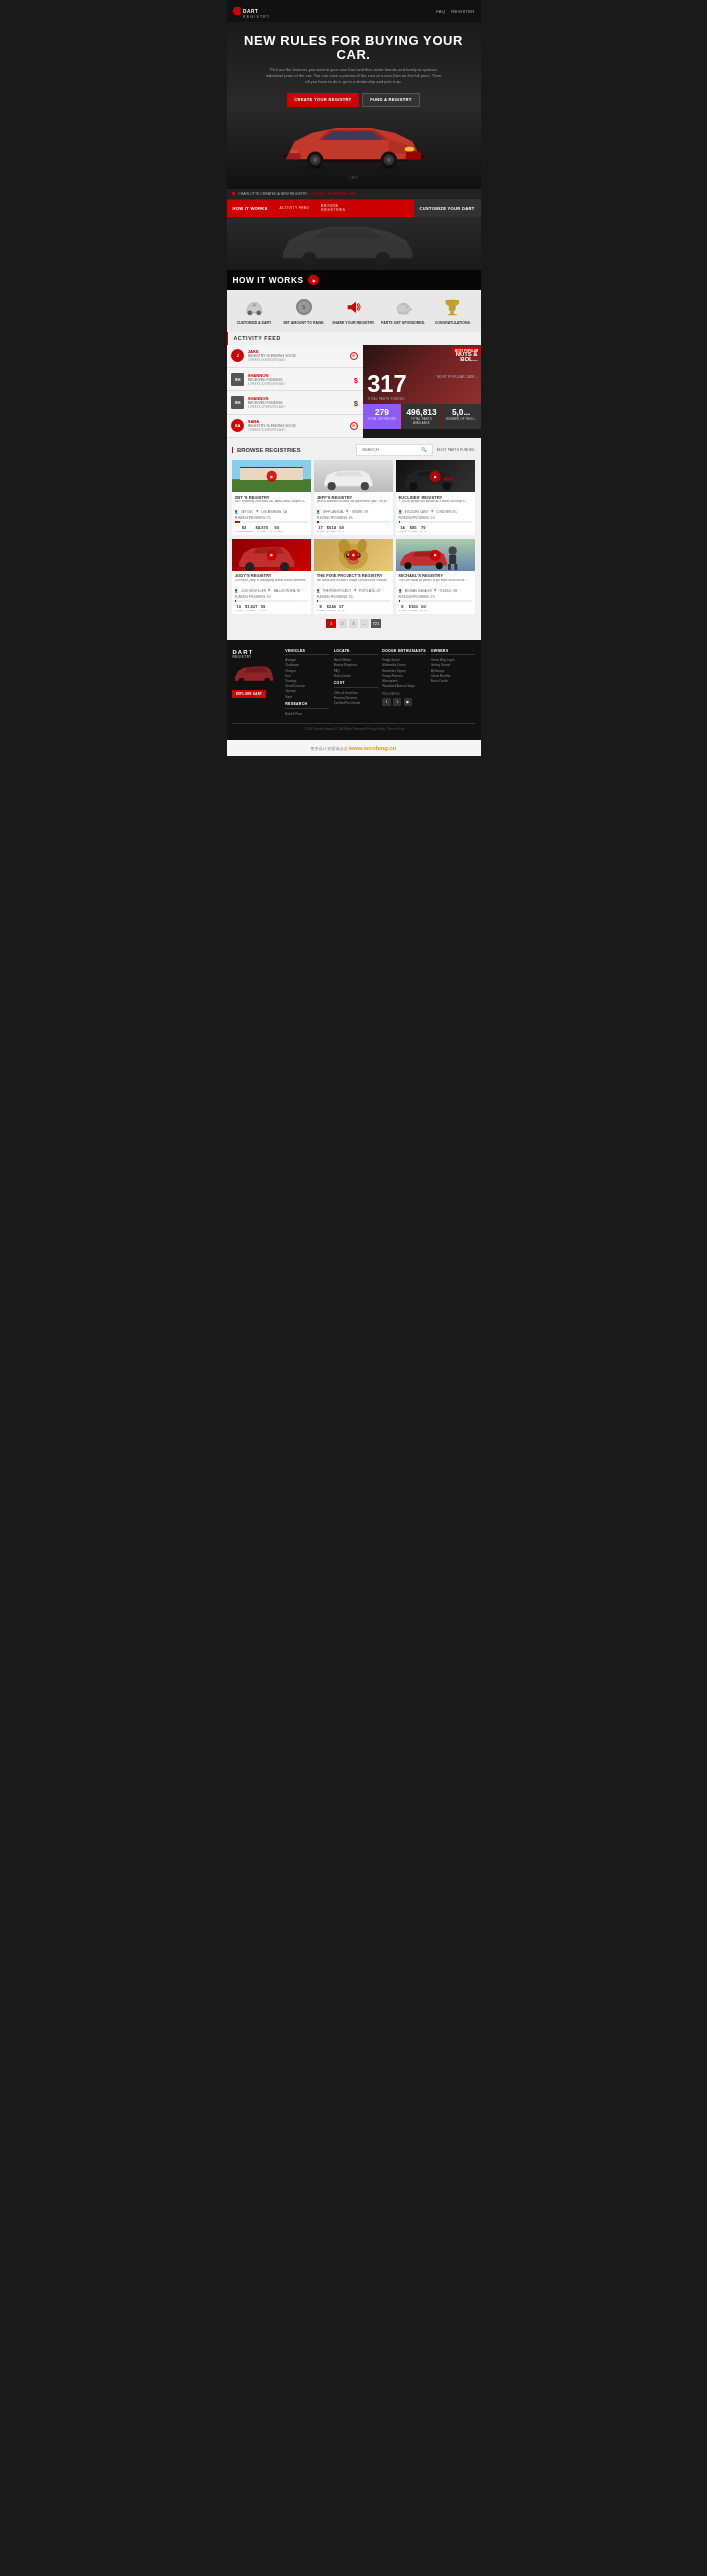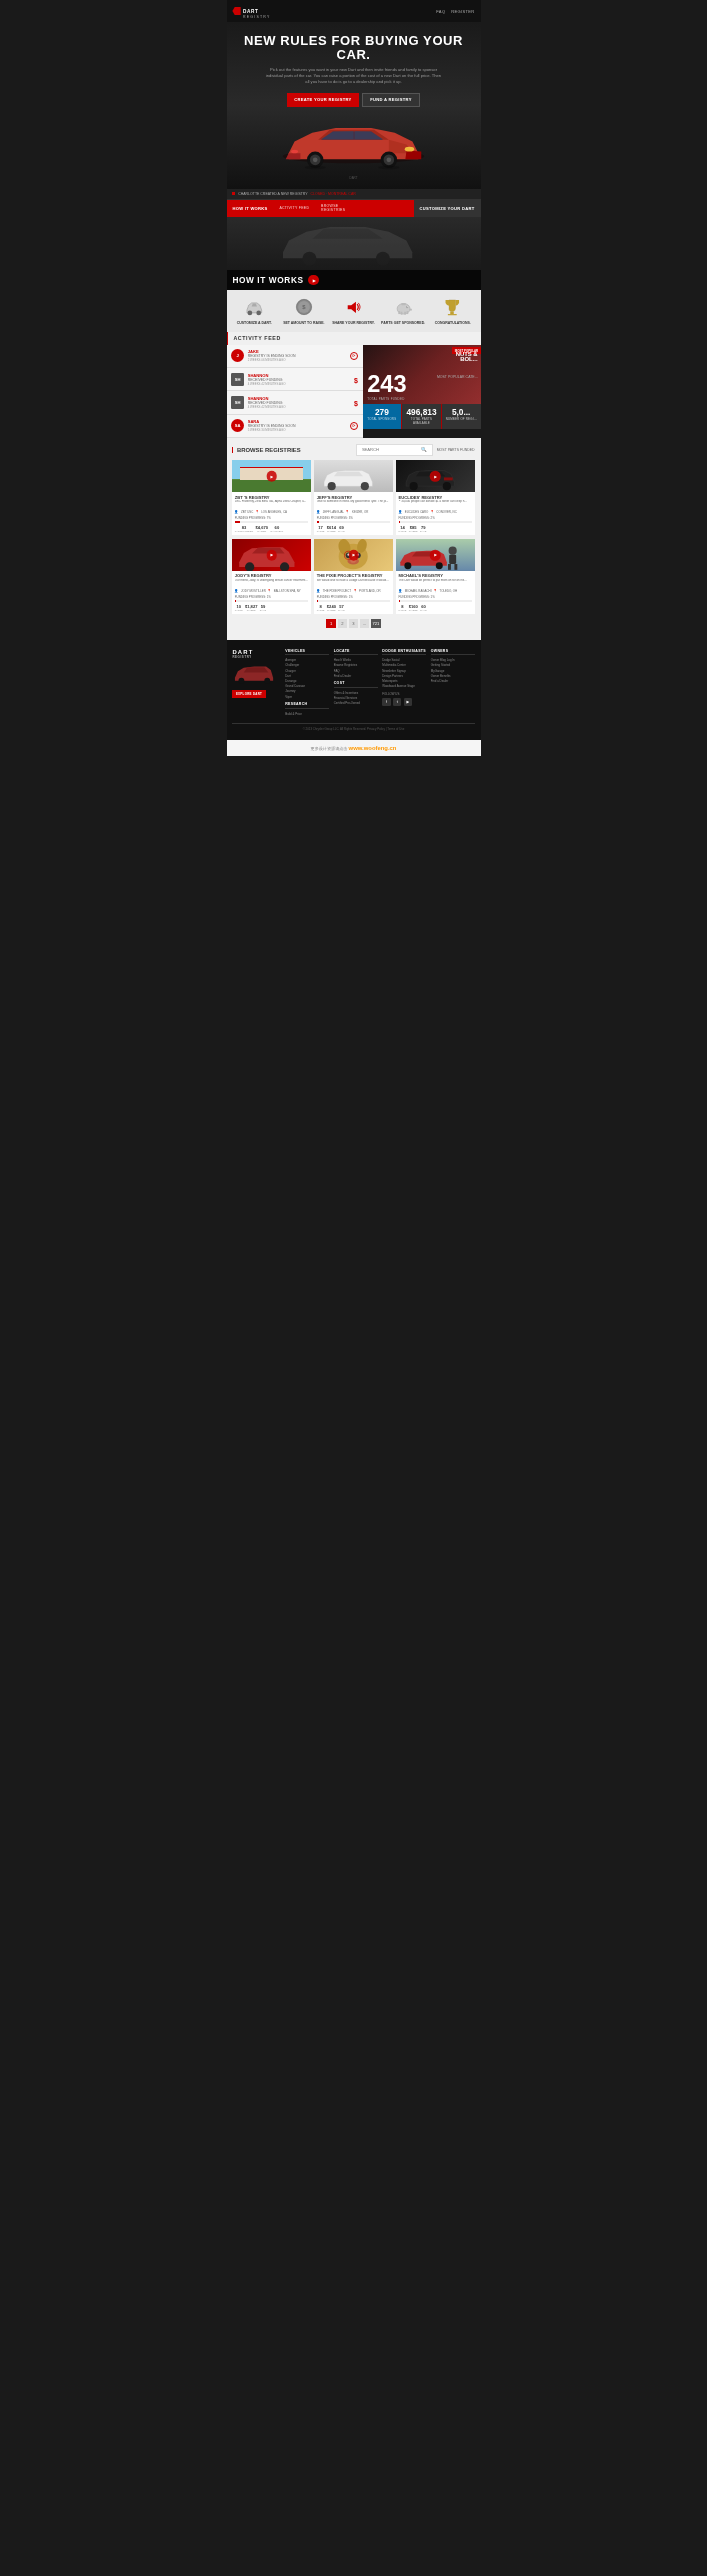--- a/index.html
+++ b/index.html
@@ -68,21 +68,21 @@
     .activity-right-top { background: linear-gradient(135deg, #1a1a1a, #2a2a2a); padding: 4.7px; height: 59px; position: relative; overflow: hidden; }
     .most-popular-badge { position: absolute; top: 2.9px; right: 0; background: #c00; color: #fff; font-size: 2.9px; font-weight: bold; text-transform: uppercase; padding: 1.2px 2.4px; }
     .big-number { position: absolute; bottom: 2.9px; left: 4.7px; }
     .big-317 { font-size: 23.6px; font-weight: 900; color: #fff; line-height: 1; }
     .big-317-label { font-size: 2.9px; color: #aaa; text-transform: uppercase; letter-spacing: 0.3px; }
     .most-popular-label { position: absolute; top: 7px; right: 2.9px; text-align: right; }
     .most-popular-text { font-size: 5.9px; font-weight: 900; color: #fff; line-height: 1; }
     .most-popular-sub { font-size: 3.5px; color: #aaa; display: block; margin-top: 11.8px; text-transform: uppercase; }
 
     
-    .stats-row { background: #0369a1; display: flex; }
+    .stats-row { background: #8b5cf6; display: flex; }
     .stat-item { flex: 1; padding: 3.5px 2.9px; text-align: center; border-right: 0.6px solid #a00; }
     .stat-item:last-child { border-right: none; }
     .stat-number { font-size: 8.3px; font-weight: 900; color: #fff; }
     .stat-label { font-size: 2.9px; color: rgba(255,255,255,0.7); text-transform: uppercase; letter-spacing: 0.2px; }
     .stat-item.dark { background: #333; }
 
     
     .browse-section { background: #f0f0f0; padding: 5.9px; }
     .browse-header { display: flex; justify-content: space-between; align-items: center; margin-bottom: 4.7px; }
     .browse-title { font-size: 5.9px; font-weight: 900; text-transform: uppercase; color: #333; border-left: 1.8px solid #c00; padding-left: 3.5px; }
@@ -365,21 +365,21 @@
 
     <div class="activity-right-top">
 
       <div style="position:absolute;top:0;left:0;right:0;bottom:0;background:linear-gradient(135deg,#2a1010,#8b2020,#c03030);opacity:0.7;"></div>
       <div class="most-popular-badge">MOST POPULAR</div>
       <div class="most-popular-label">
         <div class="most-popular-text">NUTS &amp;<br>BOL...</div>
         <span class="most-popular-sub">MOST POPULAR CATE...</span>
       </div>
       <div class="big-number">
-        <div class="big-317">243</div>
+        <div class="big-317">317</div>
         <div class="big-317-label">TOTAL PARTS FUNDED</div>
       </div>
     </div>
 
     <div class="stats-row">
       <div class="stat-item">
         <div class="stat-number">279</div>
         <div class="stat-label">TOTAL SPONSORS</div>
       </div>
       <div class="stat-item dark">

